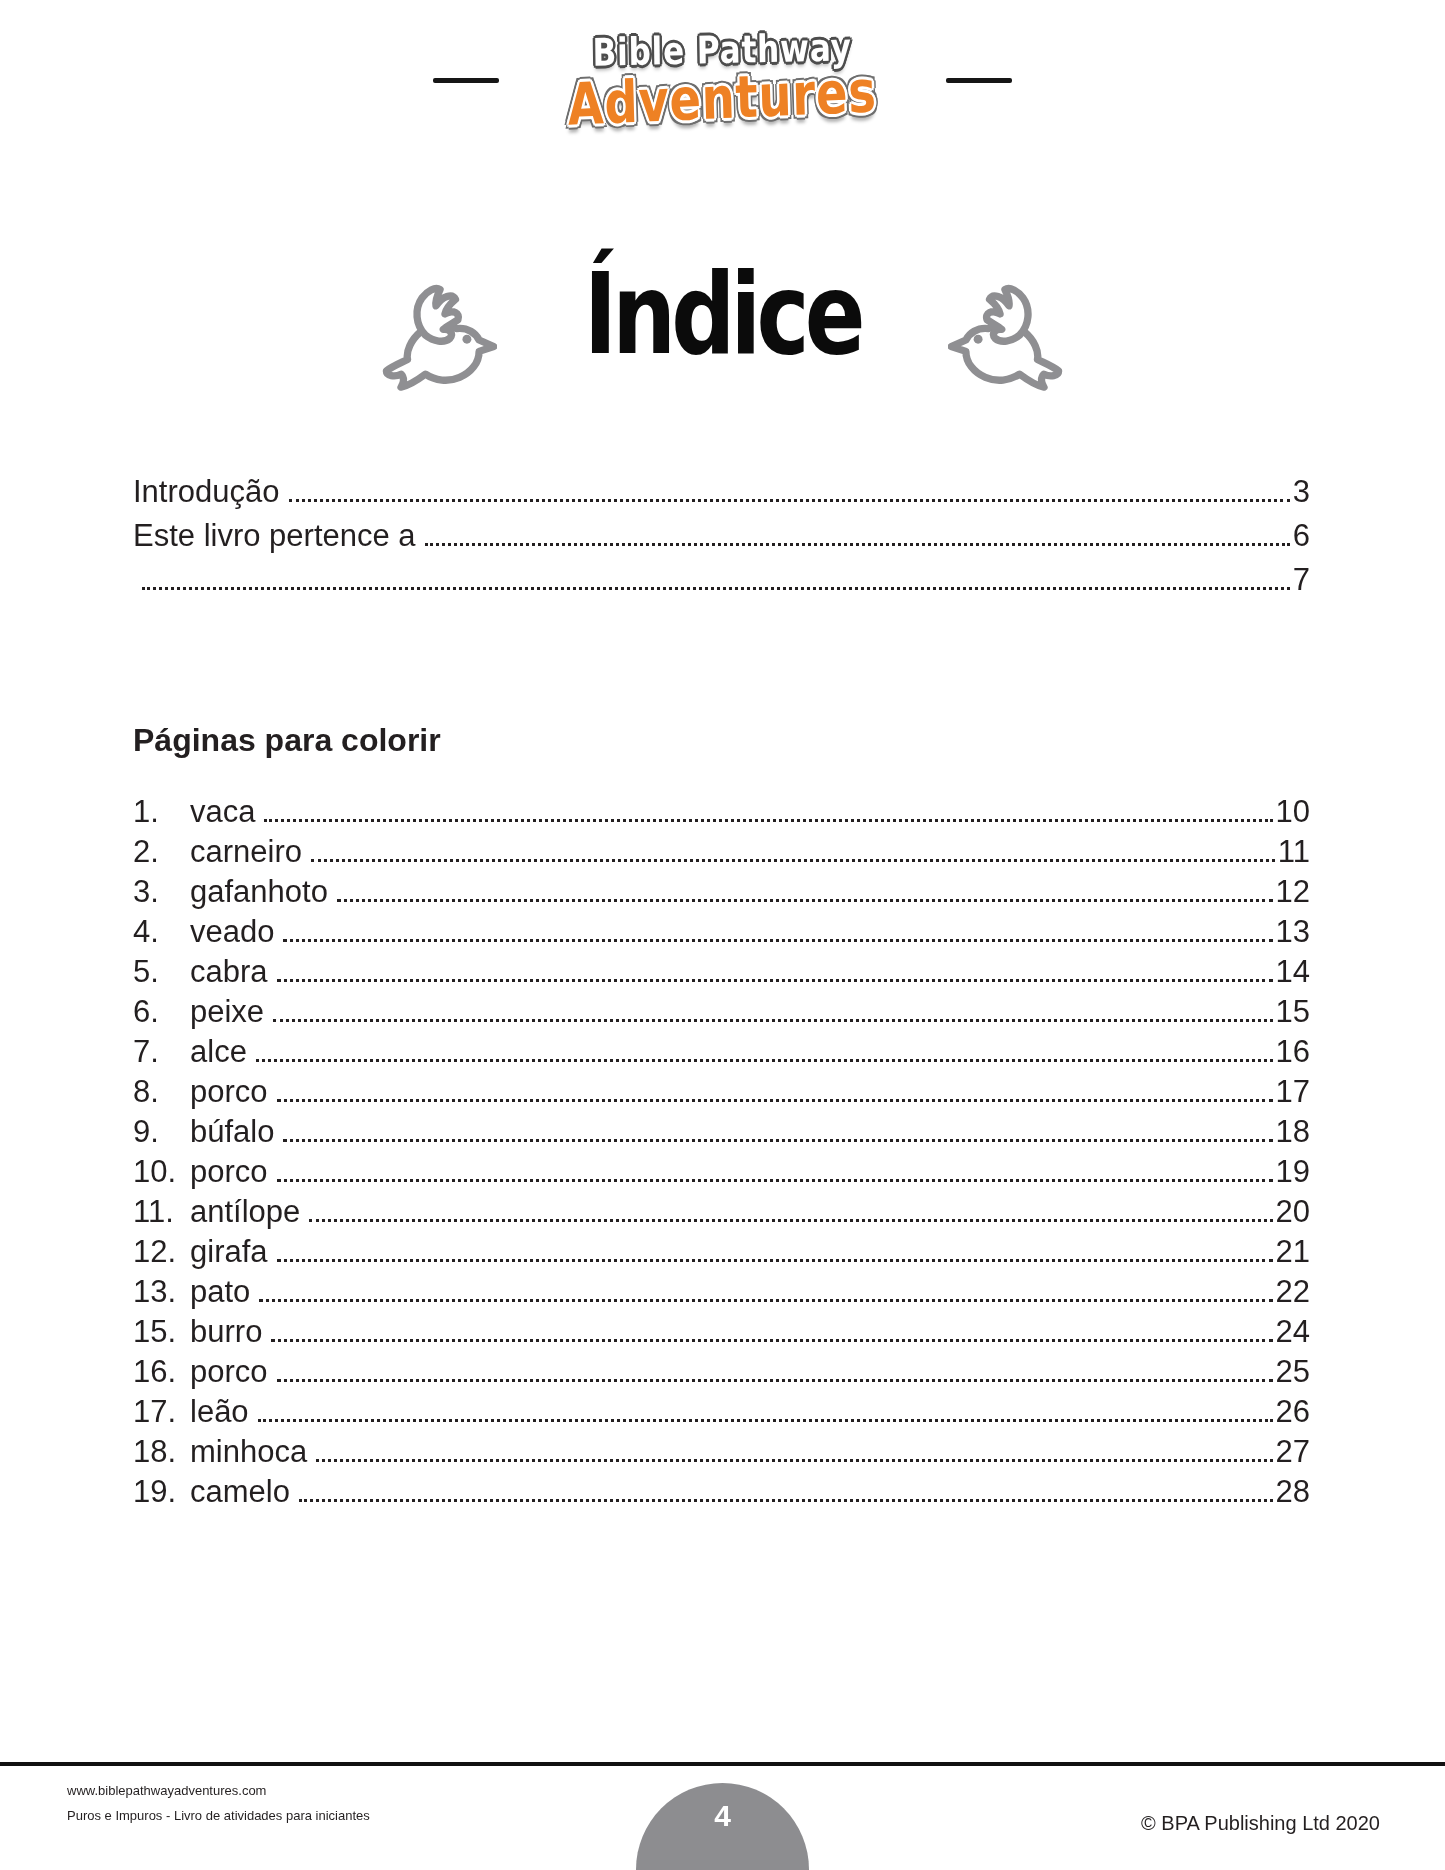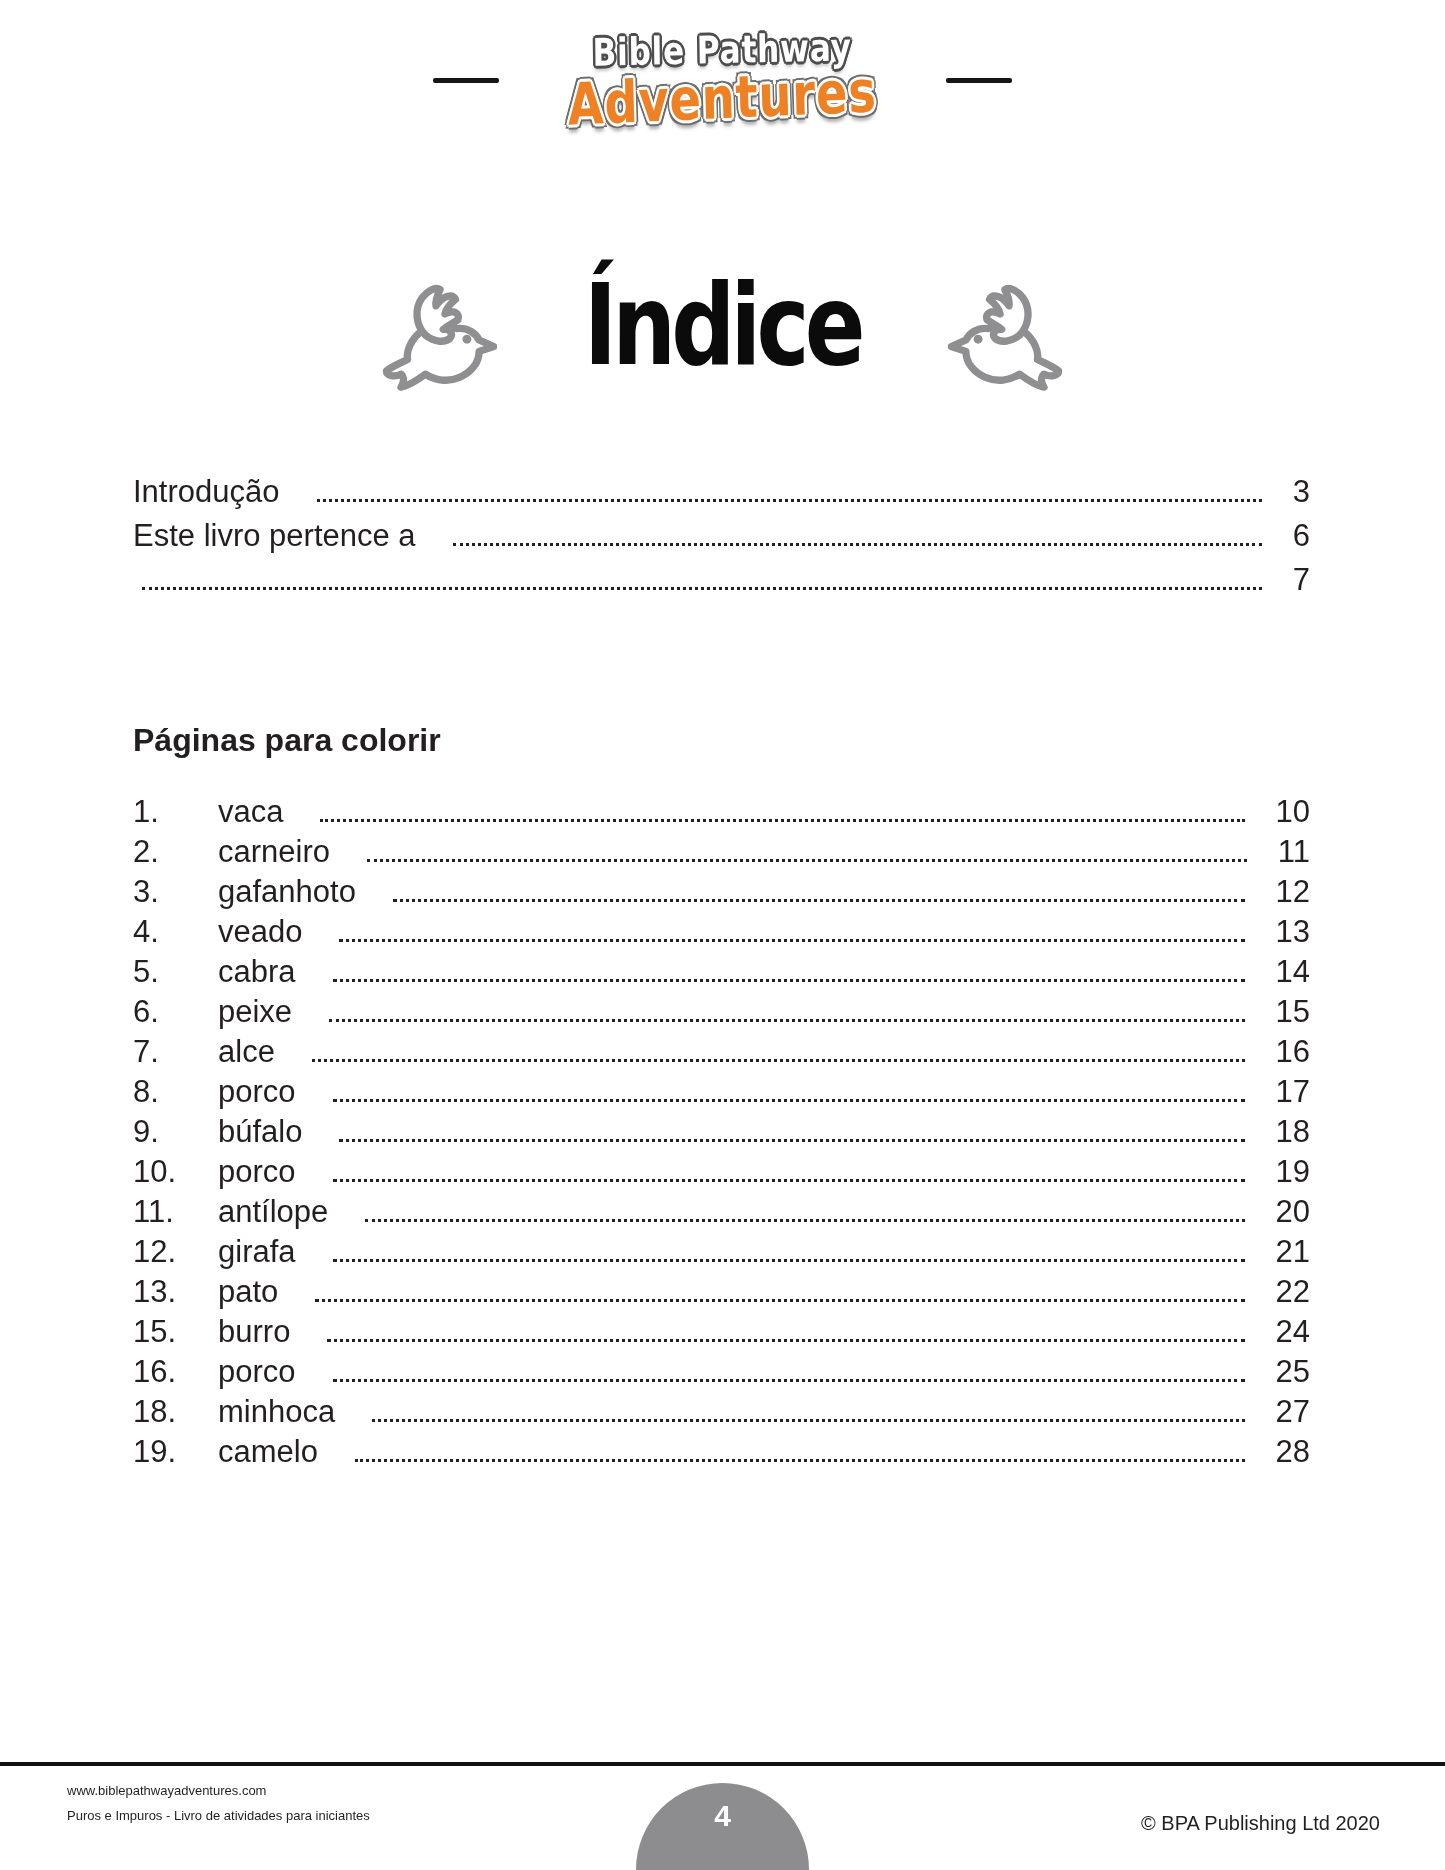--- a/index.html
+++ b/index.html
@@ -40,37 +40,37 @@
       -2px -2px 0 #ffffff, 2px -2px 0 #ffffff, -2px 2px 0 #ffffff, 2px 2px 0 #ffffff,
       -5px 0 0 #6e6e6e, 5px 0 0 #6e6e6e, 0 -5px 0 #6e6e6e, 0 5px 0 #6e6e6e,
       -4px -4px 0 #6e6e6e, 4px -4px 0 #6e6e6e, -4px 4px 0 #6e6e6e, 4px 4px 0 #6e6e6e,
       0 8px 4px rgba(0,0,0,.3);
     letter-spacing:1px; white-space:nowrap;
   }
 
   
   .title-row {
     position:absolute; top:238px; left:0; right:0;
-    display:flex; align-items:flex-end; justify-content:center; gap:52px;
+    display:flex; align-items:center; justify-content:center; gap:52px;
   }
   .dove { width:122px; height:152px; transform:translateY(26px); }
   .dove.flip { transform:translateY(26px) scaleX(-1); }
   .page-title {
     font-family:"DejaVu Sans", sans-serif;
     font-weight:bold; font-size:112px; letter-spacing:-6px;
     transform:scaleX(.8);
     color:#0b0b0b; white-space:nowrap;
   }
 
   
   .toc-intro { position:absolute; top:470px; left:133px; right:135px; }
   .toc-intro .toc-row { line-height:44px; }
   .coloring-list { position:absolute; top:792px; left:133px; right:135px; }
   .coloring-list .toc-row { line-height:40px; }
-  .toc-row { display:flex; align-items:baseline; font-size:31px;gap:28px; }
+  .toc-row { display:flex; align-items:baseline; font-size:31px; }
   .toc-num { flex:none; width:57px; }
   .toc-label { flex:none; white-space:nowrap; }
   .toc-dots {
     flex:1 1 auto;
     border-bottom:3.4px dotted #231f20;
     margin:0 3px 0 9px;
     min-width:20px;
   }
   .toc-page { flex:none; }
 
@@ -244,20 +244,26 @@
     <span class="toc-page">24</span>
   </div>
 
   <div class="toc-row">
     <span class="toc-num">16.</span>
     <span class="toc-label">porco</span>
     <span class="toc-dots"></span>
     <span class="toc-page">25</span>
   </div>
 
+  <div class="toc-row">
+    <span class="toc-num">17.</span>
+    <span class="toc-label">leão</span>
+    <span class="toc-dots"></span>
+    <span class="toc-page">26</span>
+  </div>
 
   <div class="toc-row">
     <span class="toc-num">18.</span>
     <span class="toc-label">minhoca</span>
     <span class="toc-dots"></span>
     <span class="toc-page">27</span>
   </div>
 
   <div class="toc-row">
     <span class="toc-num">19.</span>

